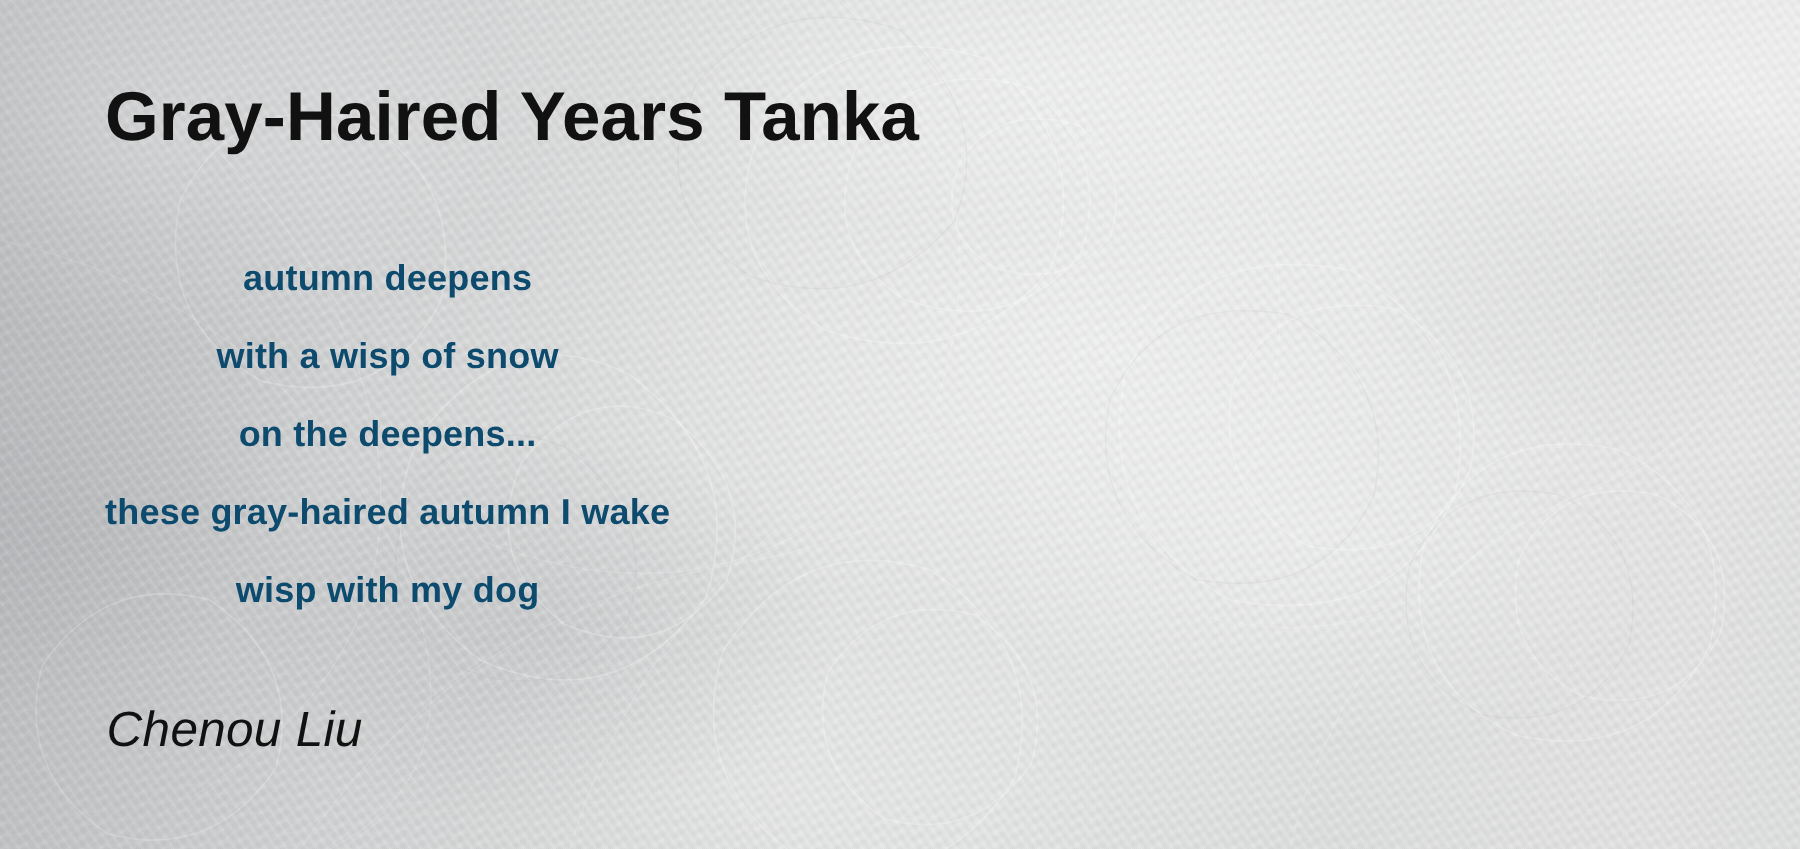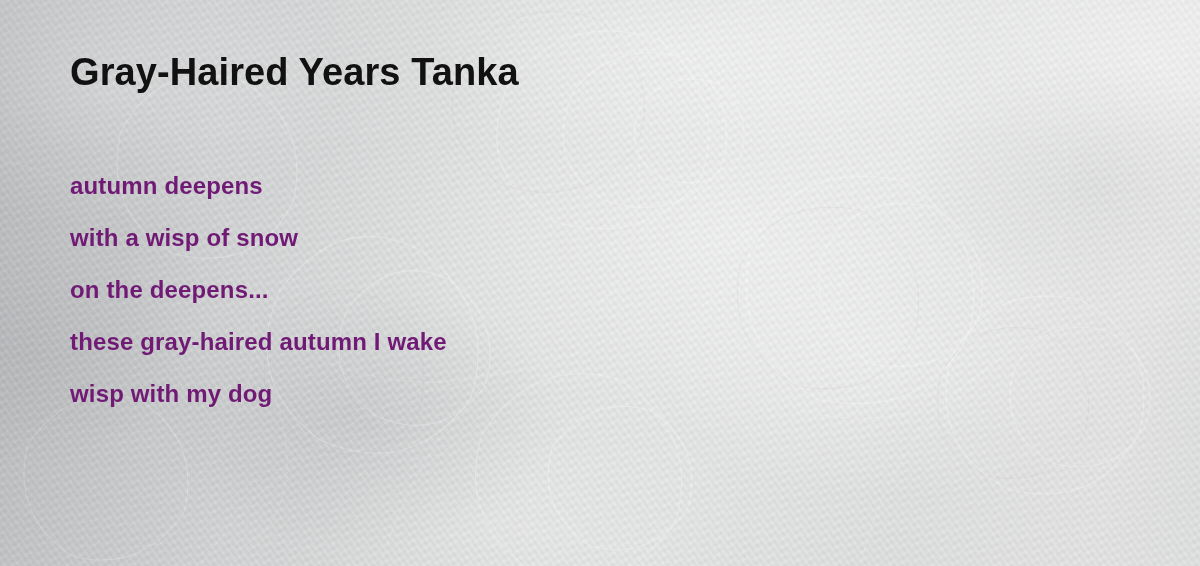--- a/index.html
+++ b/index.html
@@ -112,21 +112,21 @@
     position: absolute;
     inset: 0;
     padding: 0;
   }
 
   .poem-title {
     position: absolute;
     left: 70px;
     top: 50px;
     margin: 0;
-    font-size: 38px;
+    font-size: 46px;
     font-weight: 700;
     line-height: 1.18;
     letter-spacing: 0.1px;
     color: #111112;
     white-space: nowrap;
   }
 
   .poem-body {
     position: absolute;
     left: 70px;
@@ -134,23 +134,24 @@
     margin: 0;
     padding: 0;
     list-style: none;
   }
 
   .poem-line {
     font-size: 24px;
     font-weight: 700;
     line-height: 52px;
     height: 52px;
-    color: #701a75;
+    color: #0c4a6e;
     letter-spacing: 0.15px;
     white-space: nowrap;
+    text-align: center;
   }
 
   .poem-author {
     position: absolute;
     left: 71px;
     top: 466px;
     margin: 0;
     font-size: 33px;
     font-weight: 400;
     font-style: italic;
@@ -214,15 +215,16 @@
     <h1 class="poem-title">Gray-Haired Years Tanka</h1>
 
     <div class="poem-body">
       <div class="poem-line">autumn deepens</div>
       <div class="poem-line">with a wisp of snow</div>
       <div class="poem-line">on the deepens...</div>
       <div class="poem-line">these gray-haired autumn I wake</div>
       <div class="poem-line">wisp with my dog</div>
     </div>
 
+    <div class="poem-author">Chenou Liu</div>
 
   </div>
 </div>
 
 </body></html>

